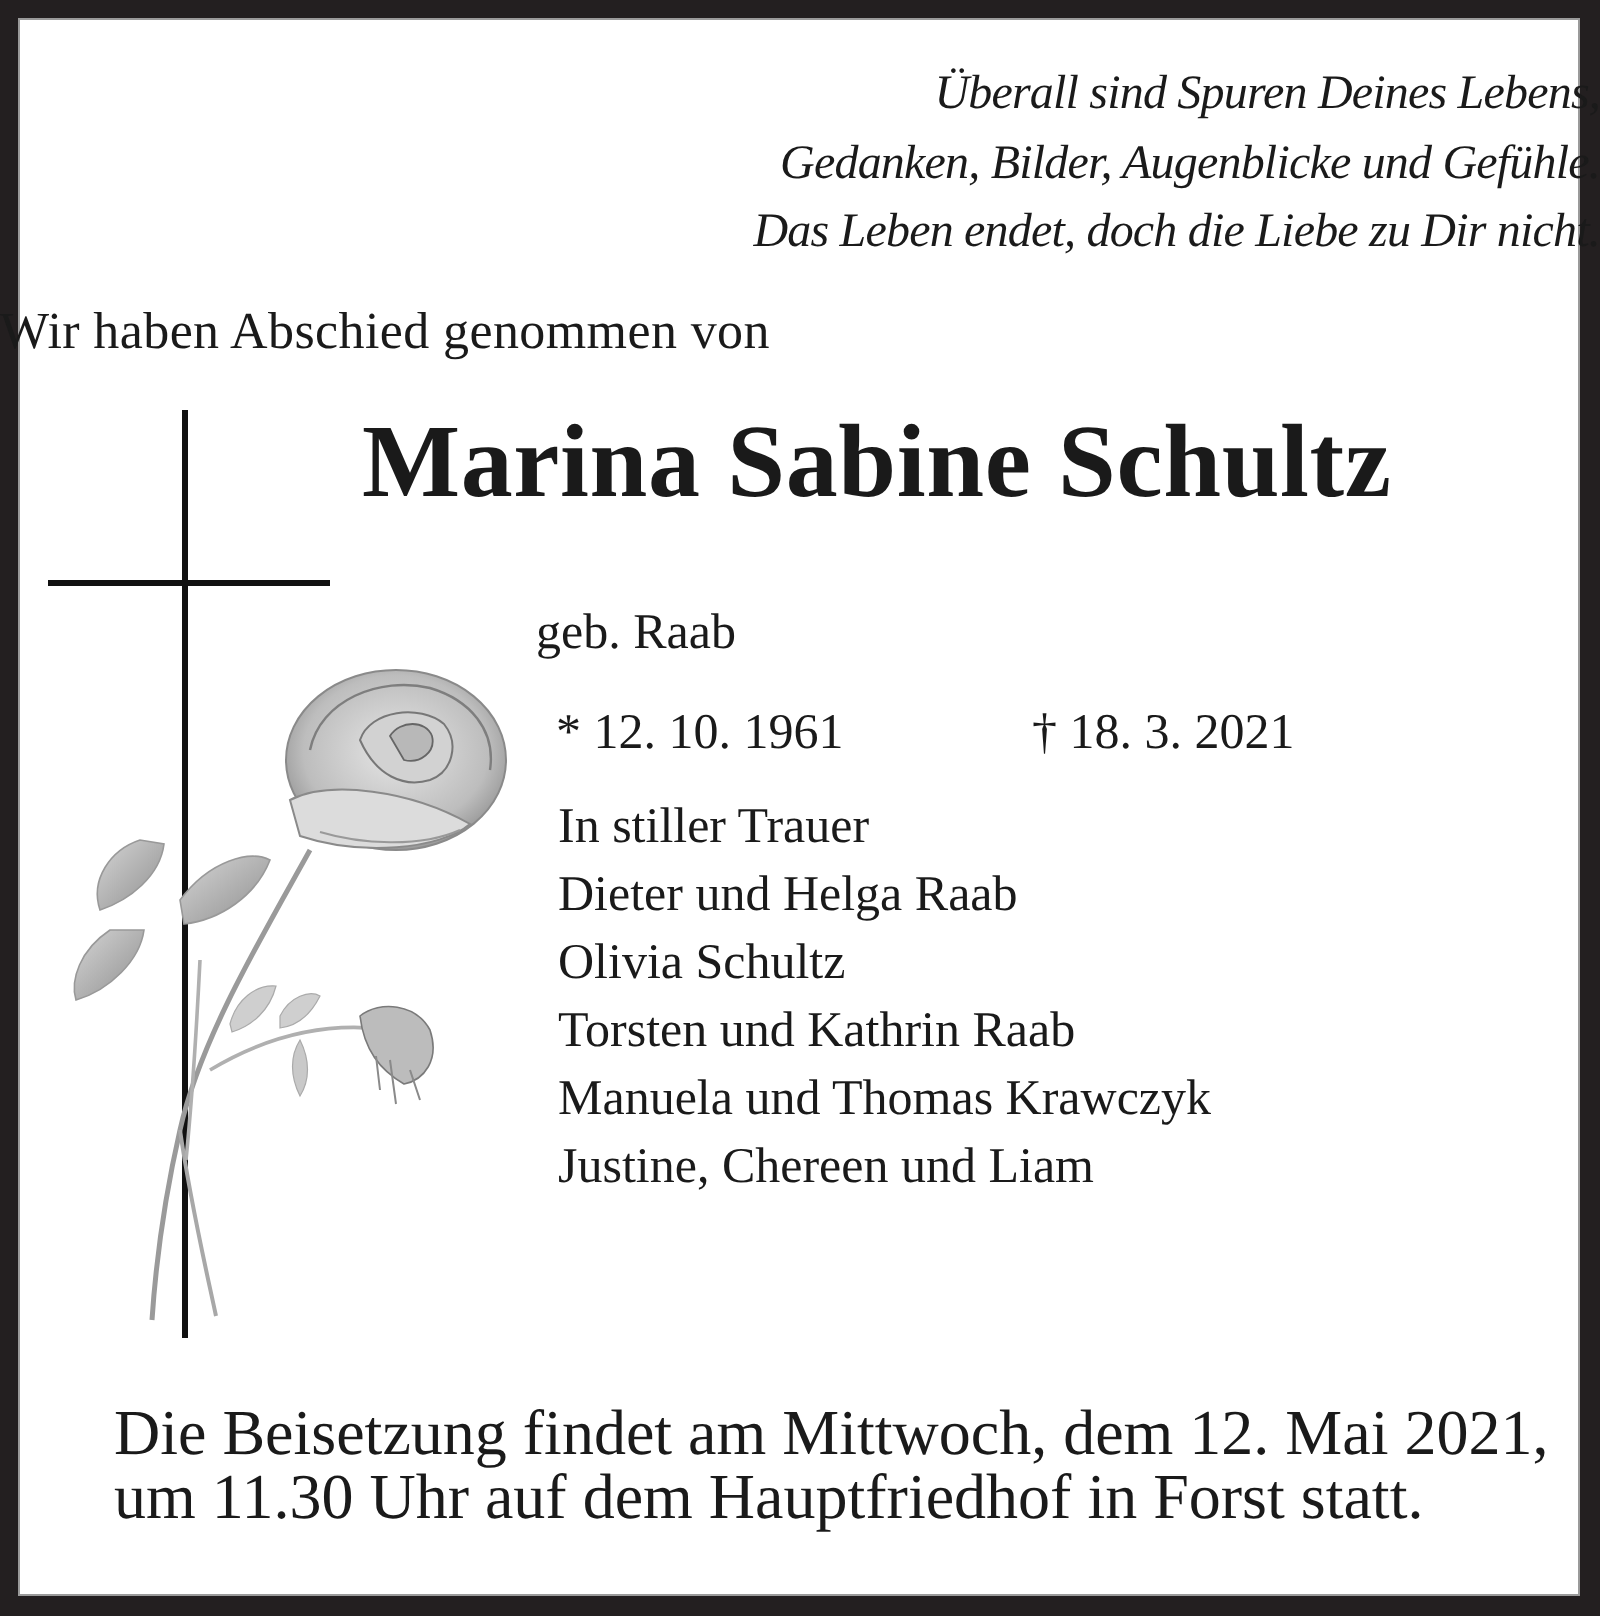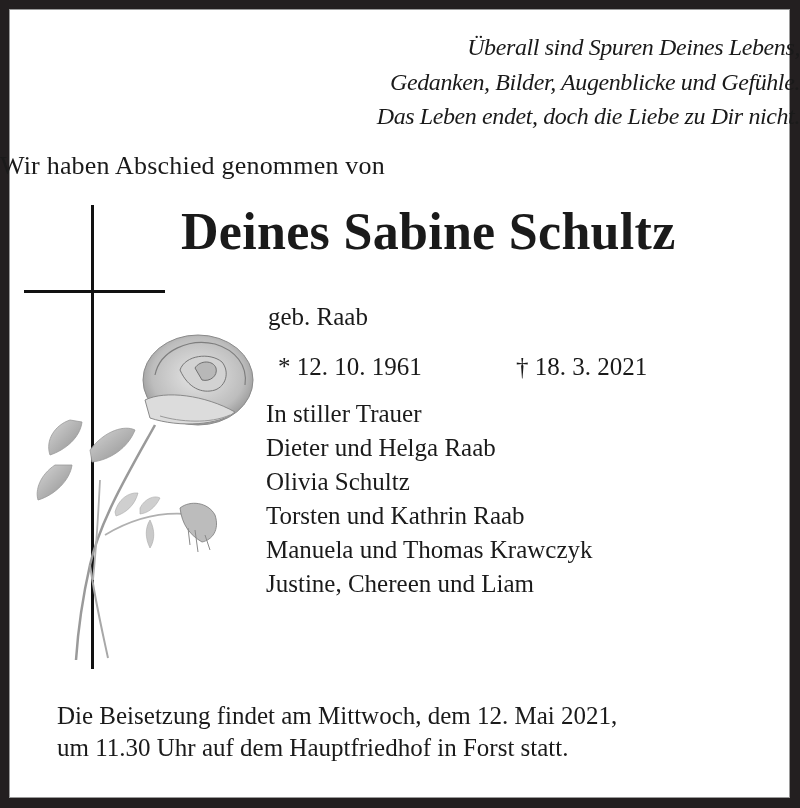--- a/index.html
+++ b/index.html
@@ -34,28 +34,28 @@
     }
     .name {
       position: absolute; left: 181px; top: 202px;
       font-size: 52px; font-weight: bold; letter-spacing: 0.3px;
       white-space: nowrap;
     }
     .maiden { left: 268px; top: 283px; font-size: 25px; }
     .born { left: 278px; top: 333px; font-size: 25px; }
     .died { left: 516px; top: 333px; font-size: 25px; }
     .mourners {
-      position: absolute; left: 266px; top: 397px;
+      position: absolute; left: 279px; top: 397px;
       font-size: 25px; line-height: 34px;
     }
     .mourners div { white-space: nowrap; }
     .mourners .b { font-weight: normal; }
     .funeral {
       position: absolute; left: 57px; top: 700px;
-      font-size: 25px; line-height: 32px;
+      font-size: 32px; line-height: 32px;
     }
     .funeral div { white-space: nowrap; }
     .cross-v {
       position: absolute; left: 91px; top: 205px;
       width: 3px; height: 464px; background: #111;
     }
     .cross-h {
       position: absolute; left: 24px; top: 290px;
       width: 141px; height: 3px; background: #111;
     }
@@ -106,21 +106,21 @@
 </svg>
 
 <div class="poem">
   <div>Überall sind Spuren Deines Lebens,</div>
   <div>Gedanken, Bilder, Augenblicke und Gefühle.</div>
   <div>Das Leben endet, doch die Liebe zu Dir nicht.</div>
 </div>
 
 <div class="intro">Wir haben Abschied genommen von</div>
 
-<div class="name">Deines Sabine Schultz</div>
+<div class="name">Marina Sabine Schultz</div>
 
 <div class="abs maiden">geb. Raab</div>
 <div class="abs born">* 12. 10. 1961</div>
 <div class="abs died">† 18. 3. 2021</div>
 
 <div class="mourners">
   <div>In stiller Trauer</div>
   <div class="b">Dieter und Helga Raab</div>
   <div class="b">Olivia Schultz</div>
   <div class="b">Torsten und Kathrin Raab</div>

